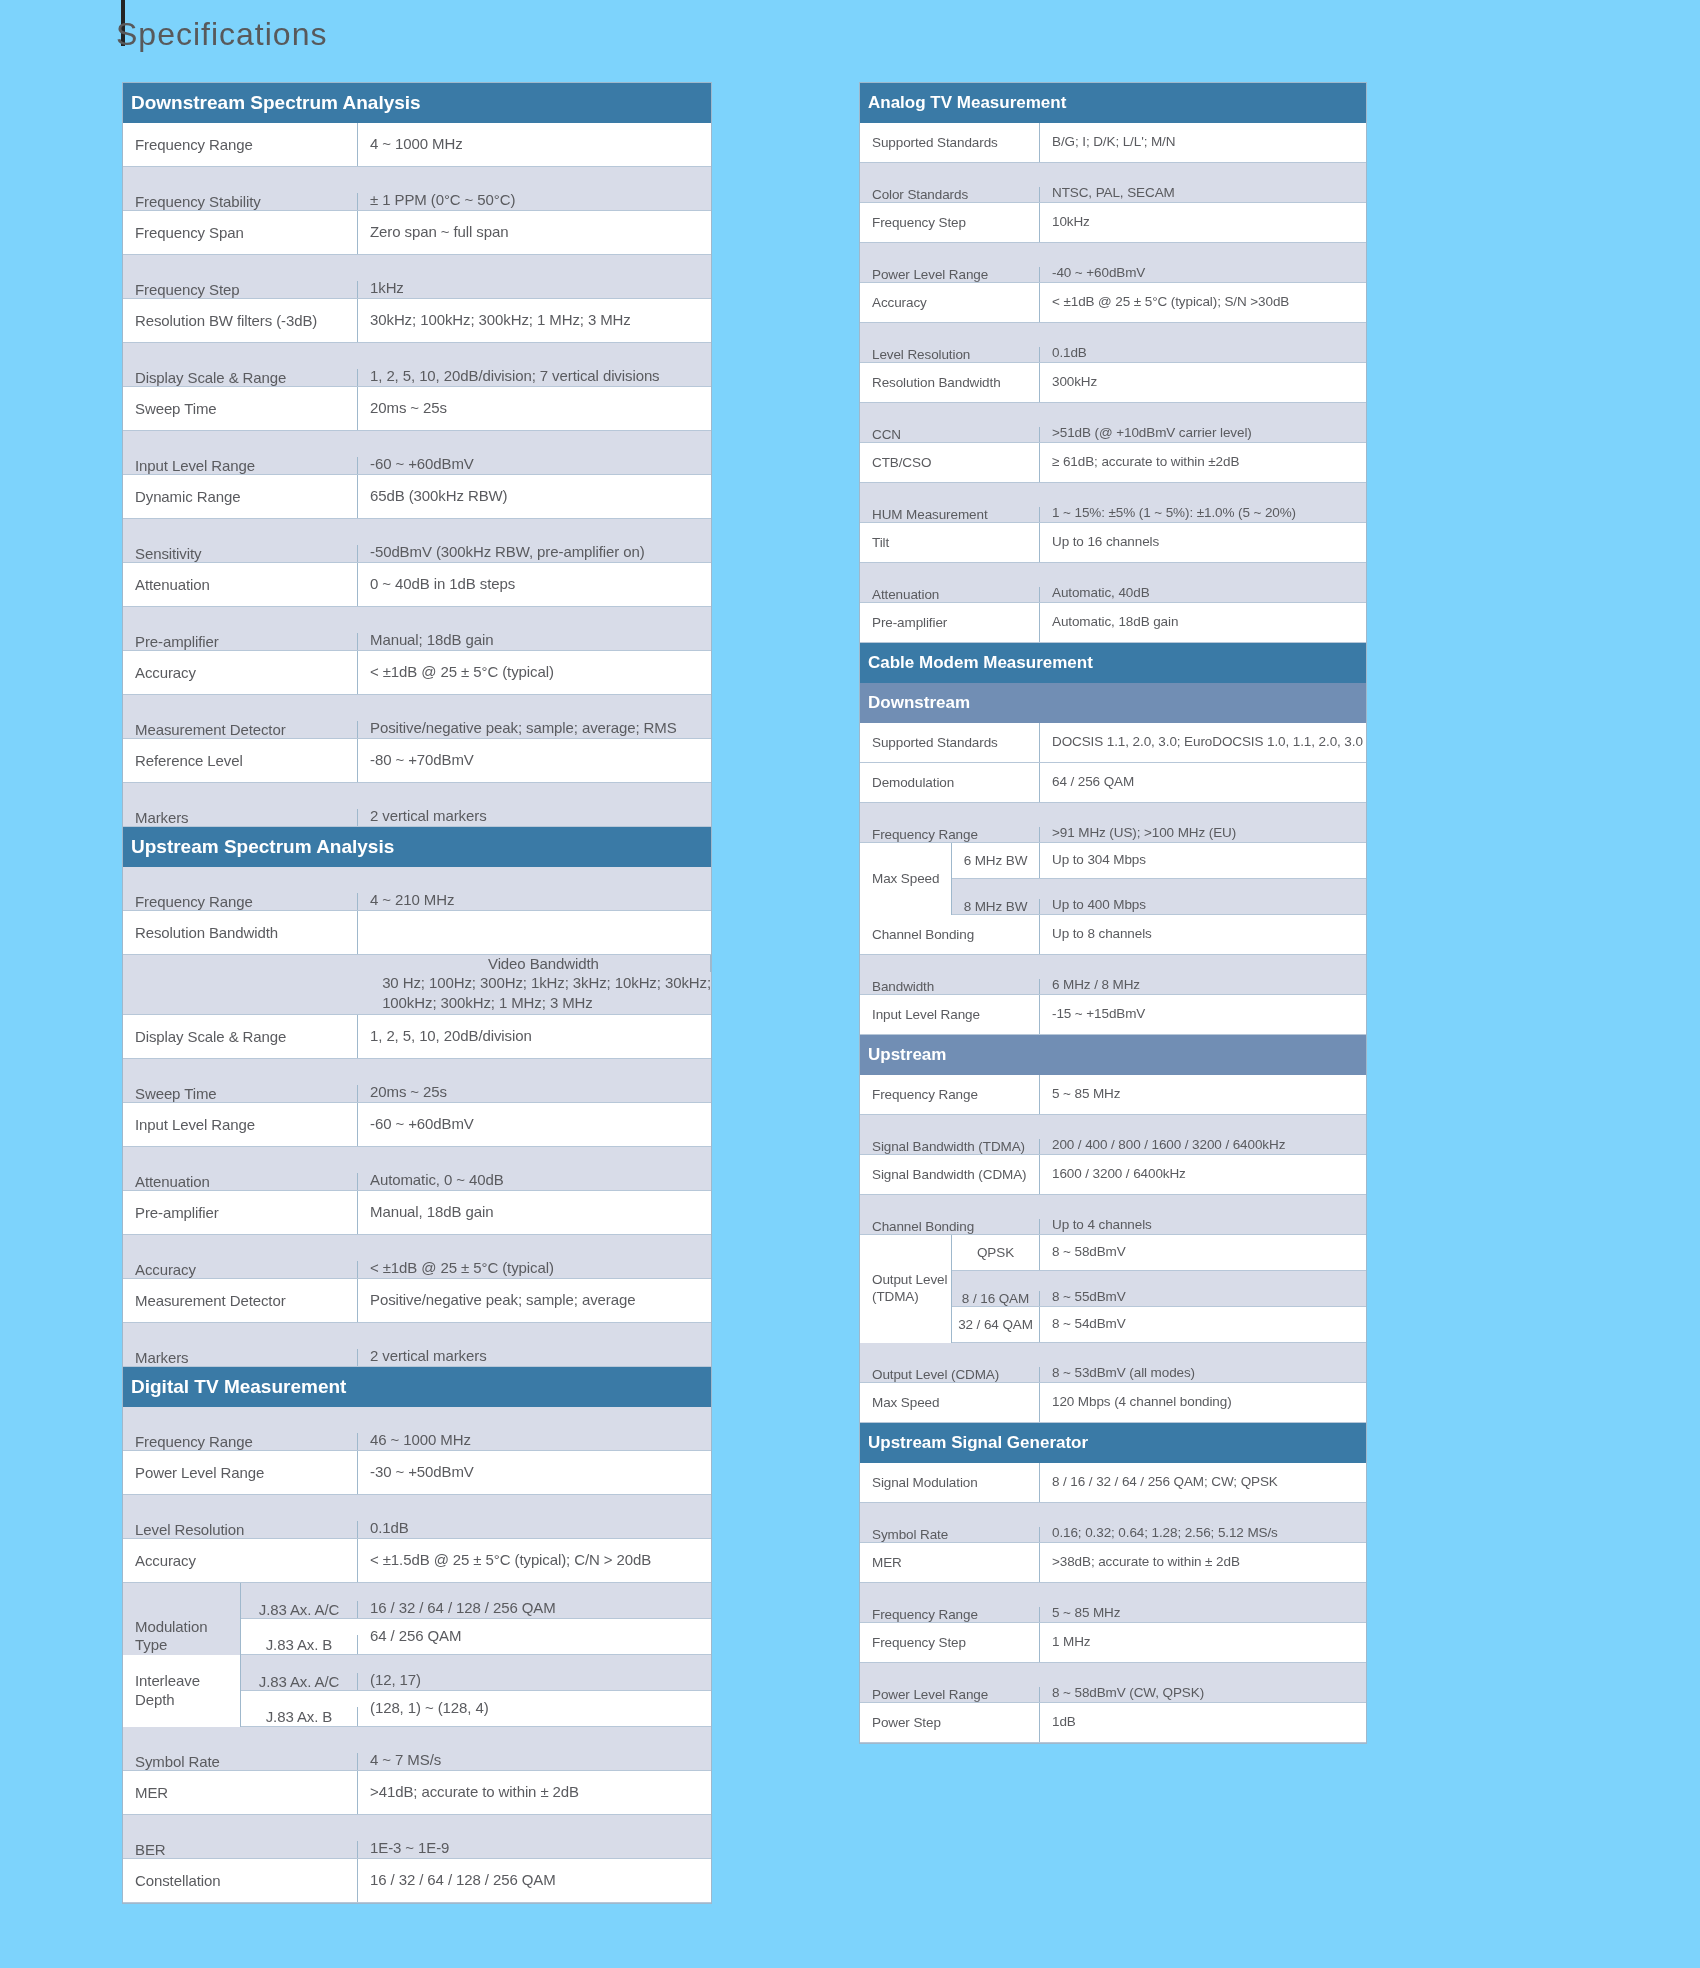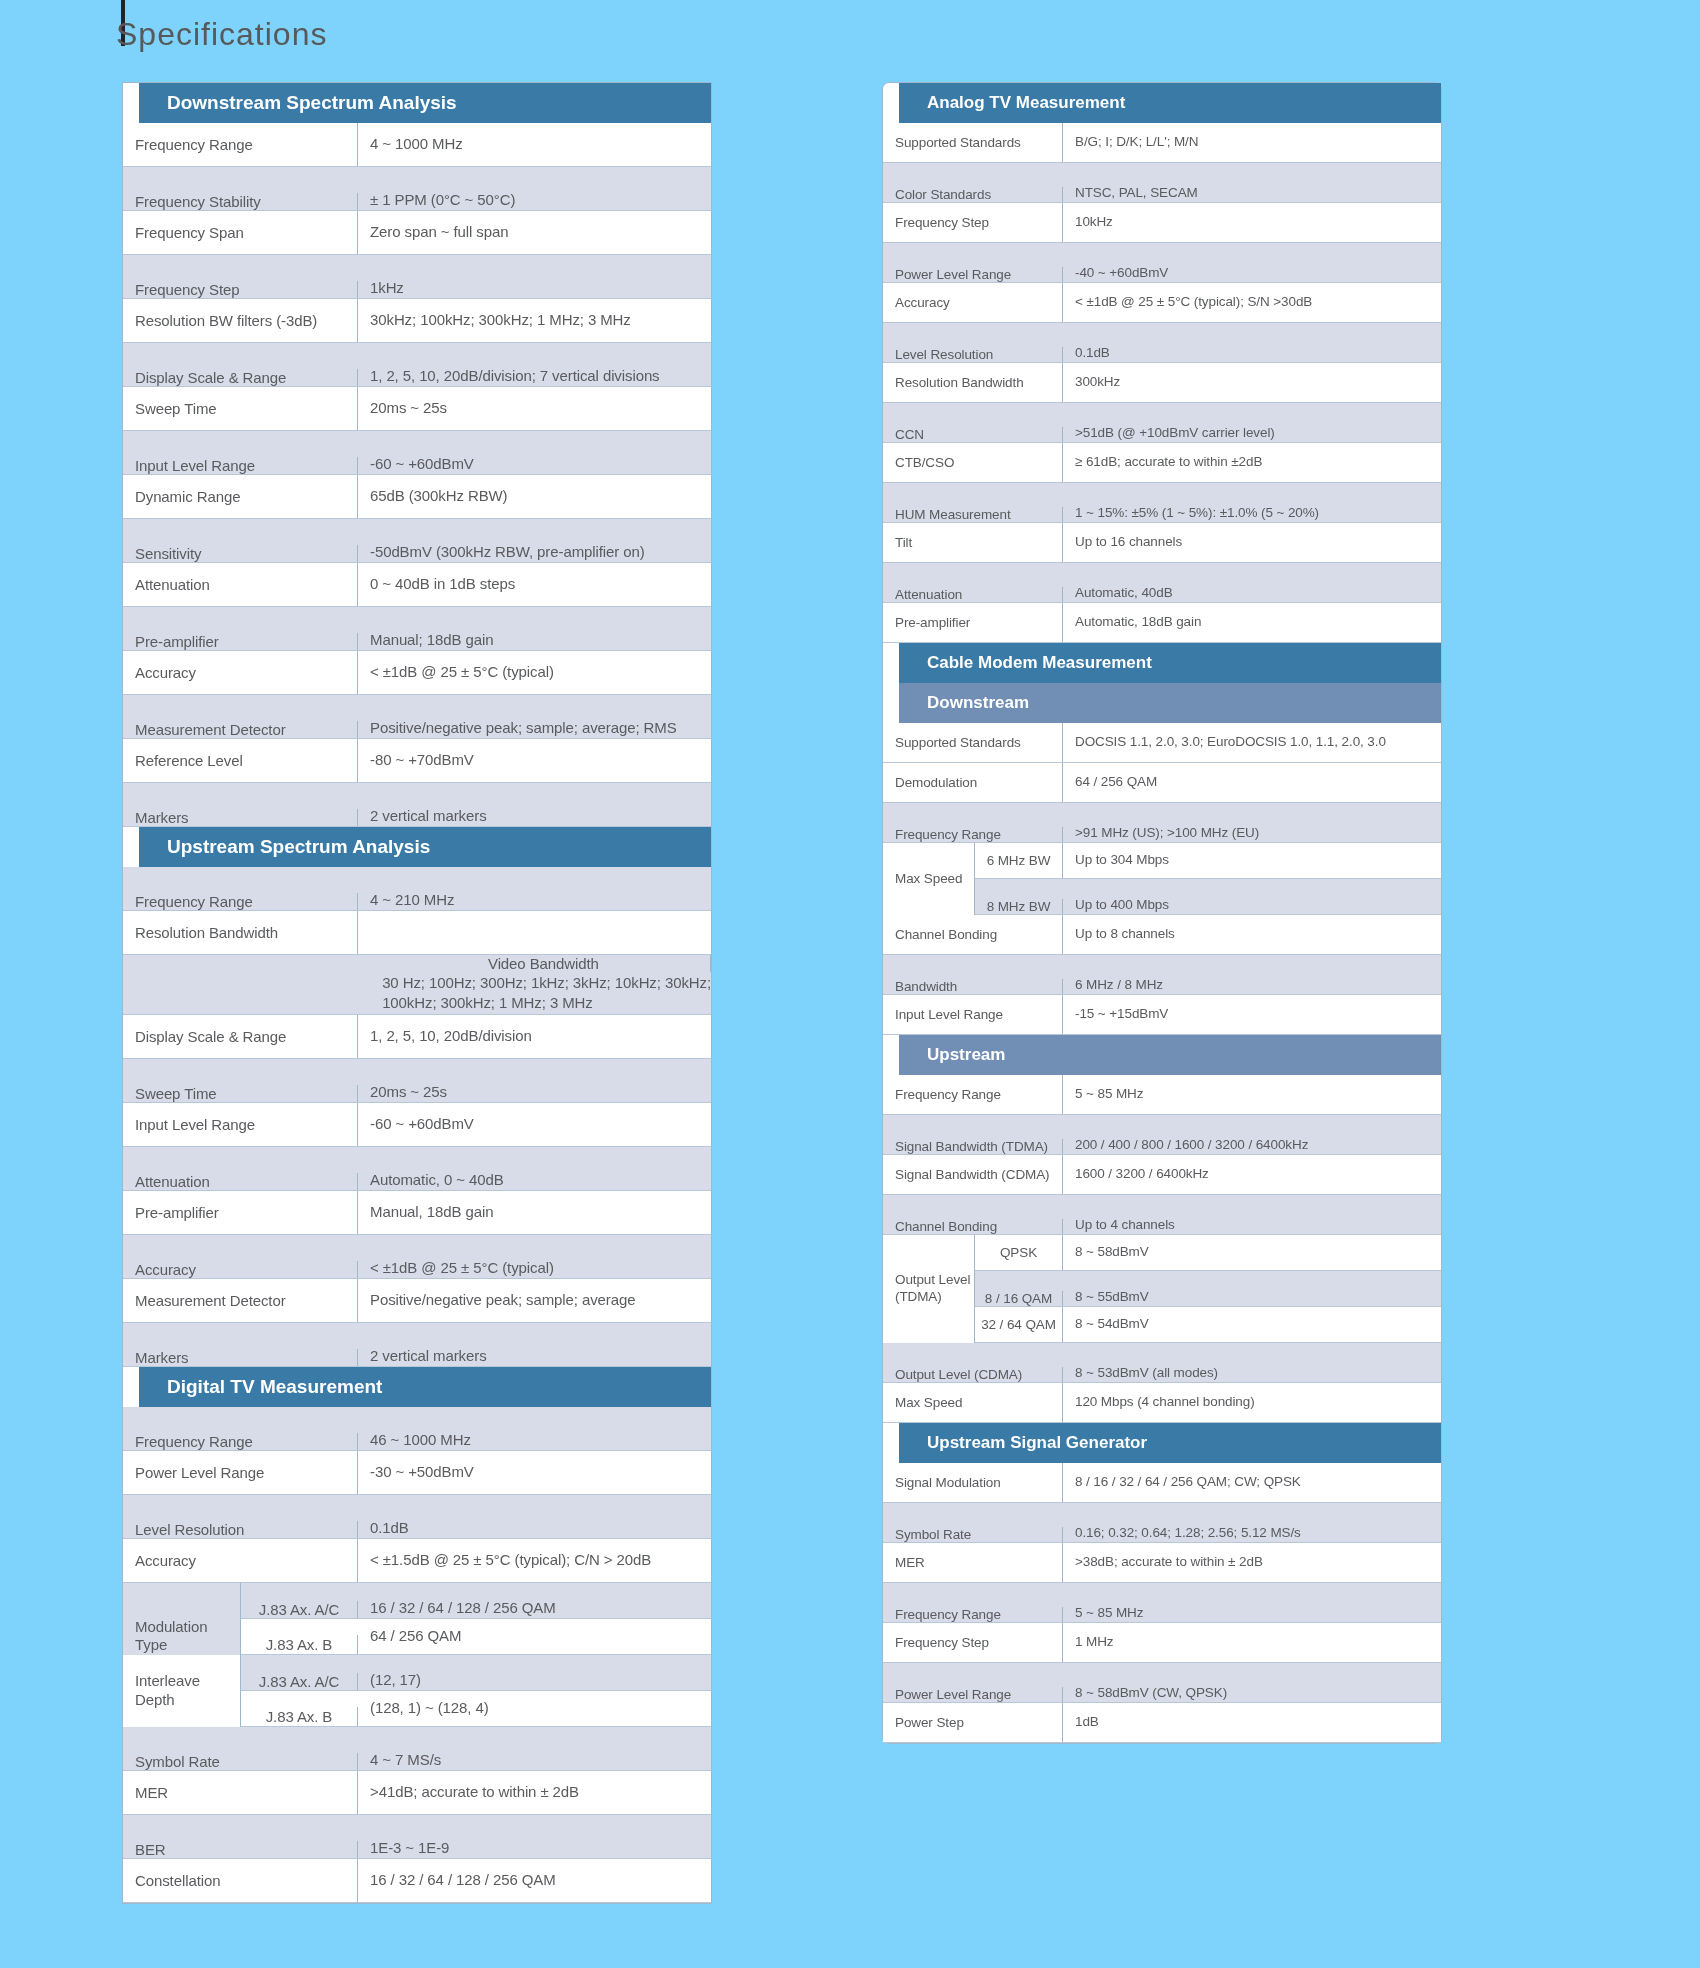--- a/index.html
+++ b/index.html
@@ -38,29 +38,28 @@
     letter-spacing:1px;
     color:var(--title-text);
   }
   .col{
     position:absolute;
     top:82px;
     border:1px solid var(--border);
     background:#fff;
   }
   .col-left{ left:122px; width:590px; font-size:15px; }
-  .col-right{ left:882px; width:560px; font-size:13.5px;border-radius:7px; }
+  .col-right{ left:859px; width:508px; font-size:13.5px; }
 
   .sec-header, .sub-header{
     display:flex; align-items:center;
-    padding-left:28px;
+    padding-left:8px;
     color:var(--header-text);
     font-weight:bold;
     background:var(--header-bg);
-    margin-left:16px;
   }
   .sub-header{ background:var(--subheader-bg); }
   .col-left  .sec-header{ height:40px; font-size:19px; }
   .col-right .sec-header, .col-right .sub-header{ height:40px; font-size:17px; }
 
   .row{ display:flex; border-bottom:1px solid var(--border-light); background:#fff; }
   .col-left  .row{ height:44px; }
   .col-left  .row.tall{ height:60px;flex-direction:column; }
   .col-right .row{ height:40px; }
   .row.group{ height:auto; border-bottom:none; padding:0; }

